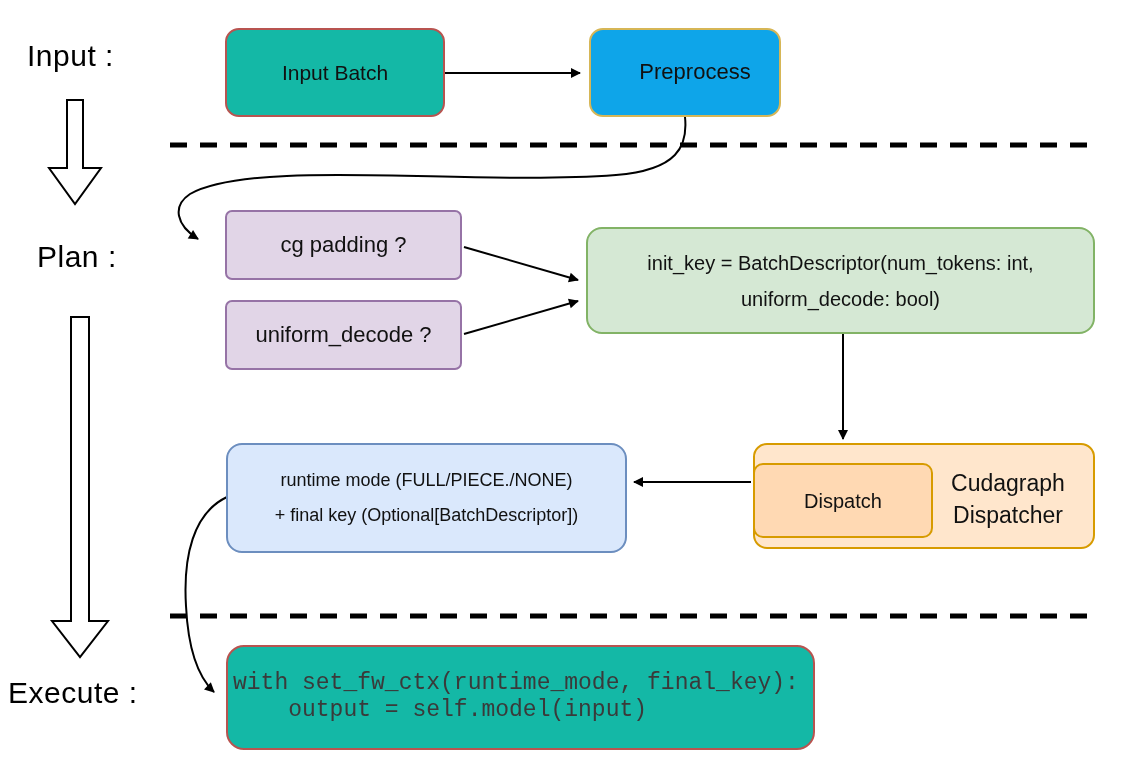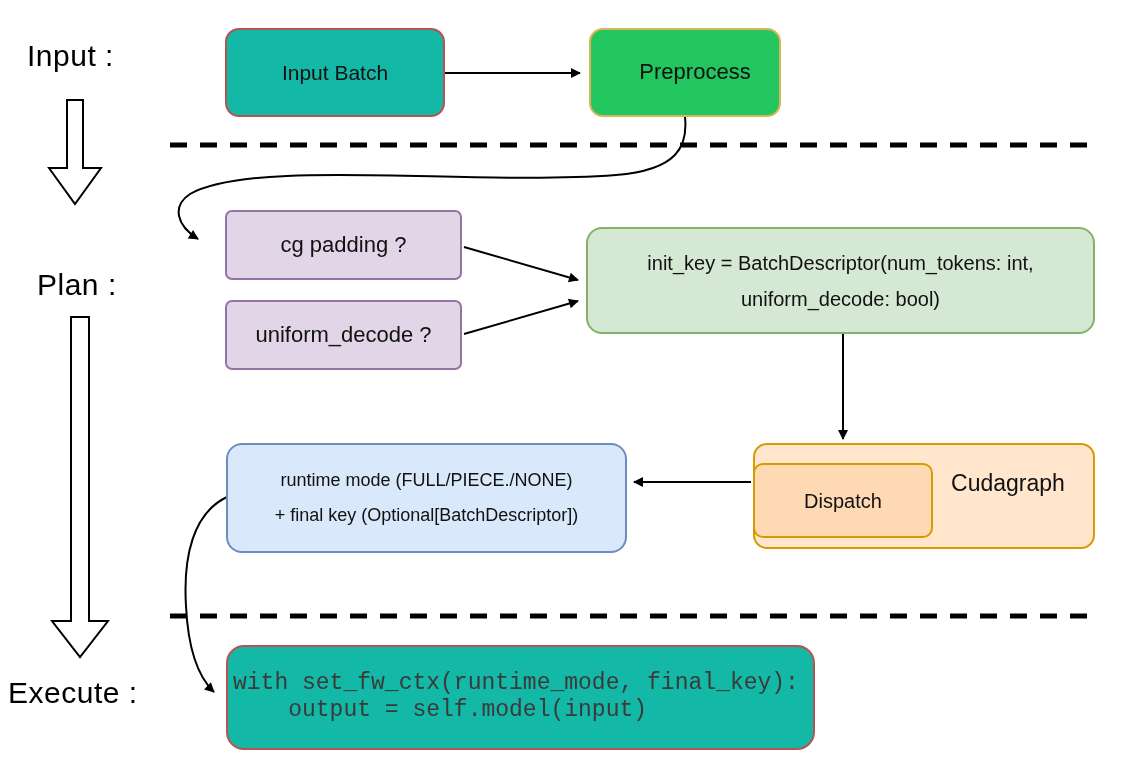--- a/index.html
+++ b/index.html
@@ -11,21 +11,21 @@
   .section-label {
     position:absolute; font-weight:normal; color:#000; font-size:30px;
     white-space:nowrap; letter-spacing:0.5px;
   }
   .box {
     position:absolute; box-sizing:border-box; border:2px solid;
     display:flex; flex-direction:column; align-items:center; justify-content:center;
     text-align:center; color:#111; line-height:1.3;
   }
   .red    { background:#14b8a6; border-color:#b85450; }
-  .yellow { background:#22c55e; border-color:#d6b656;padding-left:20px; }
+  .yellow { background:#0ea5e9; border-color:#d6b656;padding-left:20px; }
   .purple { background:#e1d5e7; border-color:#9673a6; }
   .green  { background:#d5e8d4; border-color:#82b366; }
   .blue   { background:#dae8fc; border-color:#6c8ebf; }
   .orange-outer { background:#ffe6cc; border-color:#d79b00; }
   .orange-inner { background:#ffd9b3; border-color:#d79b00; }
   .r14 { border-radius:14px; } .r12 { border-radius:7px; }
   .r16 { border-radius:16px;gap:8px; } .r10 { border-radius:10px; } .r18 { border-radius:18px; }
 
   #input-batch    { left:225px; top:28px;  width:220px; height:89px;  font-size:21px; }
   #preprocess     { left:589px; top:28px;  width:192px; height:89px;  font-size:22px; }
@@ -67,21 +67,21 @@
     <line x1="464" y1="247" x2="578" y2="280" stroke="#000" stroke-width="2" marker-end="url(#ah)"></line>
     <line x1="464" y1="334" x2="578" y2="301" stroke="#000" stroke-width="2" marker-end="url(#ah)"></line>
     <line x1="843" y1="334" x2="843" y2="439" stroke="#000" stroke-width="2" marker-end="url(#ah)"></line>
     <line x1="751" y1="482" x2="634" y2="482" stroke="#000" stroke-width="2" marker-end="url(#ah)"></line>
 
     <path d="M 685 117 C 688 146, 678 170, 616 175 C 470 186, 255 158, 190 194 C 172 206, 176 225, 198 239" fill="none" stroke="#000" stroke-width="2" marker-end="url(#ah)"></path>
     <path d="M 227 497 C 193 513, 183 557, 186 606 C 188 647, 197 676, 214 692" fill="none" stroke="#000" stroke-width="2" marker-end="url(#ah)"></path>
   </svg>
 
   <div class="section-label" style="left:27px; top:39px;">Input :</div>
-  <div class="section-label" style="left:37px; top:240px;margin-top:28px;">Plan :</div>
+  <div class="section-label" style="left:37px; top:240px;">Plan :</div>
   <div class="section-label" style="left:8px; top:676px;">Execute :</div>
 
   <div class="box red r14" id="input-batch">
     <span>Input Batch</span>
   </div>
 
   <div class="box yellow r14" id="preprocess">
     <span>Preprocess</span>
   </div>
 
@@ -102,20 +102,21 @@
     <span>runtime mode (FULL/PIECE./NONE)</span>
     <span>+ final key (Optional[BatchDescriptor])</span>
   </div>
 
   <div class="box orange-outer r14" id="cuda-outer"></div>
   <div class="box orange-inner r10" id="dispatch">
     <span>Dispatch</span>
   </div>
   <div id="cuda-label">
     <div>Cudagraph</div>
+    <div>Dispatcher</div>
   </div>
 
   <div class="box red r18" id="execute-code">
     <span>with set_fw_ctx(runtime_mode, final_key):</span>
     <span>    output = self.model(input)</span>
   </div>
 
 </div>
 
 </body></html>

